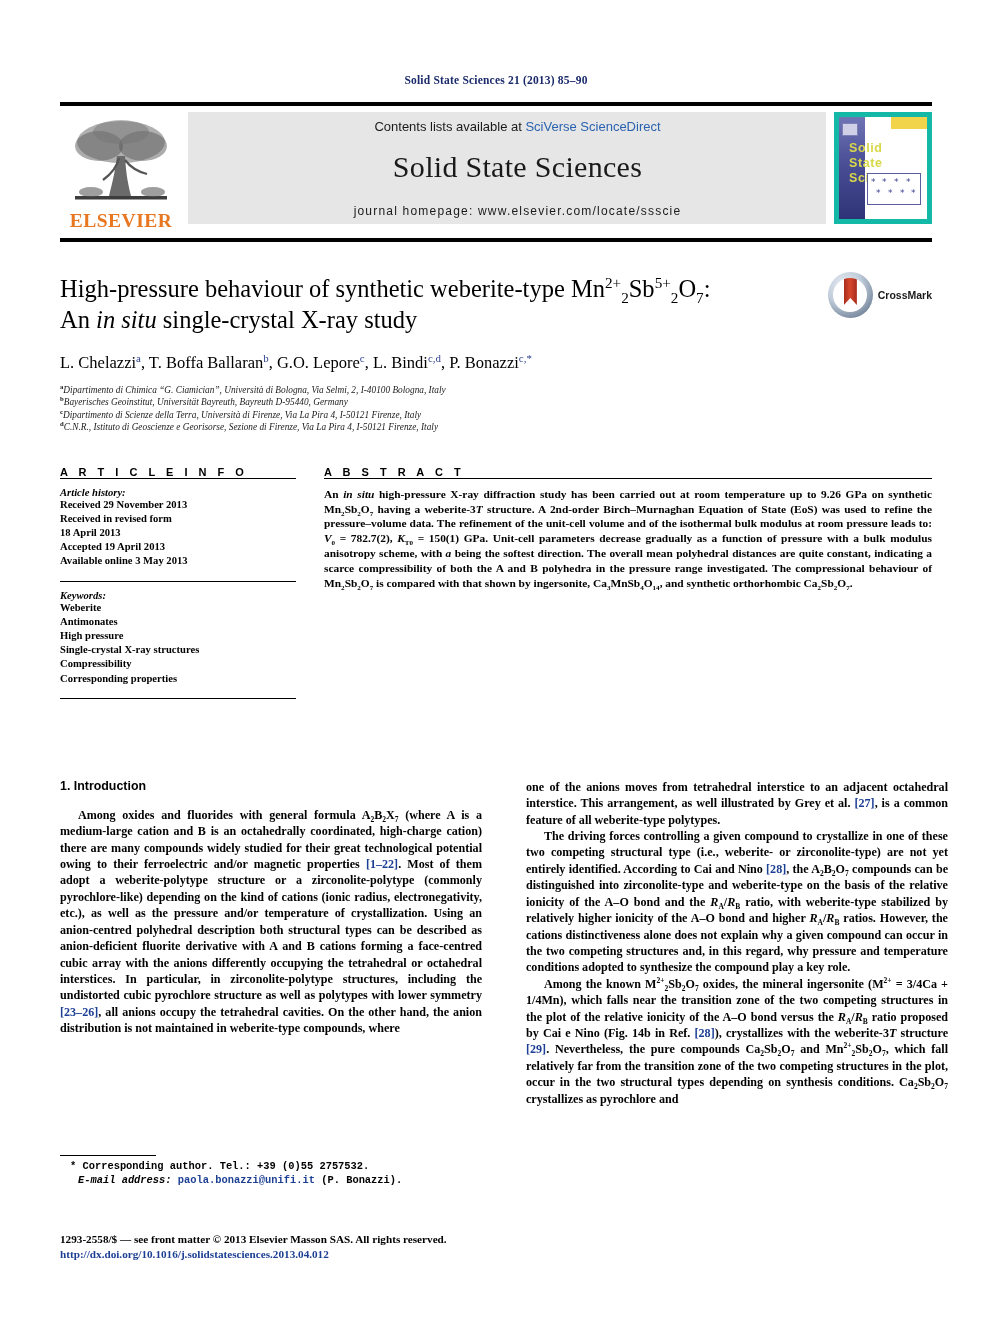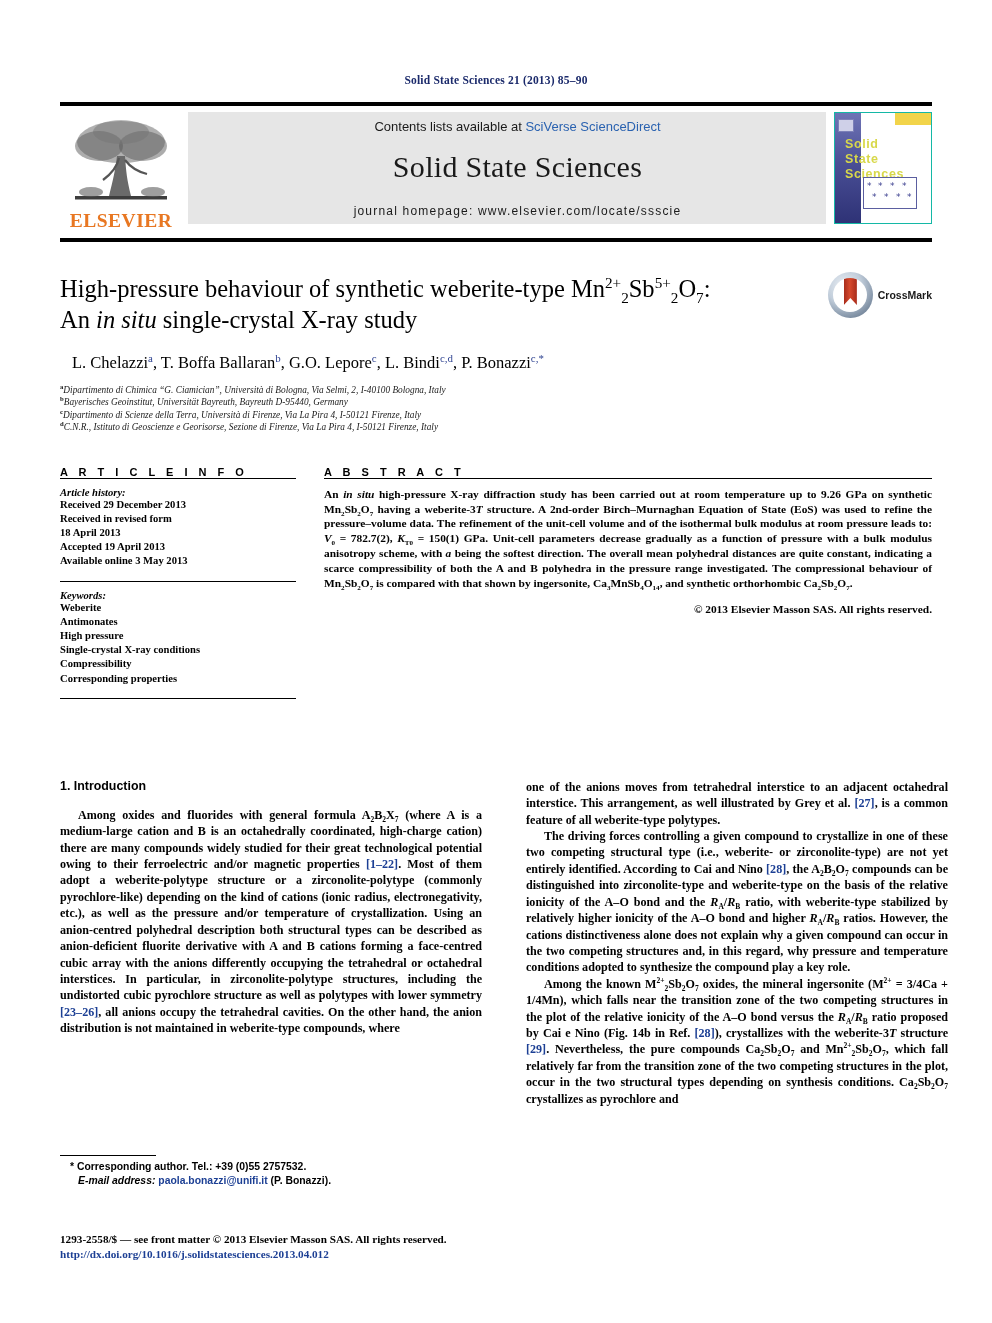--- a/index.html
+++ b/index.html
@@ -51,21 +51,21 @@
   .journal-name {
     font-family:"Liberation Serif", serif; font-size: 30px; color:#1a1a1a;
     margin: 16px 0 20px 0; letter-spacing: .3px;
   }
   .homepage {
     font-family:"Liberation Sans", sans-serif; font-size: 12px; color:#1a1a1a;
     letter-spacing: 1.2px; margin-bottom: 4px;
   }
   .cover-thumb {
     width: 98px; flex: 0 0 98px; margin: 6px 0 8px 0;
-    border: 1px solid #14b8a6; background:#fff; position: relative; overflow:hidden;
+    border: 5px solid #14b8a6; background:#fff; position: relative; overflow:hidden;
   }
   .cover-leftband { position:absolute; left:0; top:0; width:26px; height:100%;
      background: linear-gradient(180deg,#6f74b5 0%, #4a4f96 45%, #2e3276 100%); }
   .cover-yellow { position:absolute; right:0; top:0; width:36px; height:12px; background:#f2d44a; }
   .cover-title { position:absolute; left:10px; top:24px; font-family:"Liberation Sans", sans-serif;
      font-weight:bold; font-size:12.5px; line-height:15px; color:#d8d84a; letter-spacing:.6px;}
   .cover-title span { display:block; }
   .cover-fig { position:absolute; left:28px; bottom:14px; width:54px; height:32px;
      border:1px solid #5b5ea0; background:#fff; }
   .cover-smallsq { position:absolute; left:3px; top:6px; width:16px; height:13px;
@@ -90,21 +90,21 @@
   }
   .cm-badge { width:46px; height:46px; border-radius:50%;
       background: radial-gradient(circle at 35% 30%, #e9eef4 0%, #c2cedb 40%, #7e8fa3 75%, #5d6b7c 100%);
       display:flex; align-items:center; justify-content:center; }
   .cm-inner { width:34px; height:34px; border-radius:50%; background:#fff; display:flex;
       align-items:flex-start; justify-content:center; overflow:hidden; }
   .cm-ribbon { width:13px; height:27px; background:linear-gradient(90deg,#a82c1b,#d6492d 45%,#a82c1b);
       clip-path: polygon(0 0, 100% 0, 100% 100%, 50% 74%, 0 100%); }
   .cm-word { font-family:"Liberation Sans", sans-serif; font-weight:bold; font-size:10.5px; color:#1a1a1a; }
 
-  .authors { font-family:"Liberation Serif", serif; font-size:16.5px; margin-top: 18px; color:#000;margin-left:12px;}
+  .authors { font-family:"Liberation Serif", serif; font-size:16.5px; margin-top: 18px; color:#000;}
   .authors sup { color:#2a3f8f; font-size:.66em; }
   .affils { margin-top: 11px; }
   .affil { font-family:"Liberation Serif", serif; font-style: italic; font-size: 9.3px;
      line-height: 12.4px; color:#1a1a1a; }
   .affil sup { font-style: normal; font-weight: bold; font-size:.72em;}
 
   
   .info-abstract { margin-top: 32px; display:flex; gap: 28px; }
   .col-info { width: 236px; flex: 0 0 236px; }
   .col-abs { flex: 1 1 auto; }
@@ -137,21 +137,21 @@
     font-family:"Liberation Serif", serif; font-size: 12.1px; line-height: 16.4px;
     text-align: justify; margin: 0; text-indent: 18px; font-weight:bold; color:#000;
   }
   p.body.cont { text-indent: 0; }
   .ref { color:#1c3f94; }
   .ital { font-style: italic; }
 
   
   .footnote { position:absolute; left:60px; top:1155px; width:422px; }
   .fn-rule { width: 96px; border:0; border-top:1px solid #000; margin:0 0 4px 0; }
-  .fn-line { font-family:Liberation Sans, sans-serif; font-size:10.4px; line-height:13.6px; font-weight:bold;}
+  .fn-line { font-family:Liberation Mono, monospace; font-size:10.4px; line-height:13.6px; font-weight:bold;}
   .fn-line .em { font-style: italic; }
   .fn-line a { color:#1c3f94; text-decoration:none; }
 
   .pagefoot { position:absolute; left:60px; top:1232px; width:500px; }
   .pf-line { font-family:"Liberation Serif", serif; font-size:11.2px; line-height:15px; font-weight:bold;}
   .pf-doi { color:#1c3f94; }
 </style>
 </head>
 <body>
 
@@ -241,43 +241,42 @@
       <div class="affil"><sup>c</sup><span>Dipartimento di Scienze della Terra, Università di Firenze, Via La Pira 4, I-50121 Firenze, Italy</span></div>
       <div class="affil"><sup>d</sup><span>C.N.R., Istituto di Geoscienze e Georisorse, Sezione di Firenze, Via La Pira 4, I-50121 Firenze, Italy</span></div>
     </div>
   </div>
 
   <div class="info-abstract">
     <div class="col-info">
       <div class="sechead">A R T I C L E  I N F O</div>
       <hr class="hr-thin">
       <div class="hist-label">Article history:</div>
-      <div class="info-line">Received 29 December 2013</div>
+      <div class="info-line">Received 29 November 2013</div>
       <div class="info-line">Received in revised form</div>
       <div class="info-line">18 April 2013</div>
       <div class="info-line">Accepted 19 April 2013</div>
       <div class="info-line">Available online 3 May 2013</div>
       <hr class="hr-thick">
       <div class="kw-label">Keywords:</div>
       <div class="kw-line">Weberite</div>
       <div class="kw-line">Antimonates</div>
       <div class="kw-line">High pressure</div>
-      <div class="kw-line">Single-crystal X-ray conditions</div>
+      <div class="kw-line">Single-crystal X-ray structures</div>
       <div class="kw-line">Compressibility</div>
       <div class="kw-line">Corresponding properties</div>
       <hr class="hr-thick">
     </div>
 
     <div class="col-abs">
       <div class="sechead">A B S T R A C T</div>
       <hr class="hr-thin">
       <div class="abs-text">
         An <span class="it">in situ</span> high-pressure X-ray diffraction study has been carried out at room temperature up to 9.26 GPa on synthetic Mn<sub>2</sub>Sb<sub>2</sub>O<sub>7</sub> having a weberite-3<span class="it">T</span> structure. A 2nd-order Birch–Murnaghan Equation of State (EoS) was used to refine the pressure–volume data. The refinement of the unit-cell volume and of the isothermal bulk modulus at room pressure leads to: <span class="it">V</span><sub>0</sub> = 782.7(2), <span class="it">K</span><sub>T0</sub> = 150(1) GPa. Unit-cell parameters decrease gradually as a function of pressure with a bulk modulus anisotropy scheme, with <span class="it">a</span> being the softest direction. The overall mean polyhedral distances are quite constant, indicating a scarce compressibility of both the A and B polyhedra in the pressure range investigated. The compressional behaviour of Mn<sub>2</sub>Sb<sub>2</sub>O<sub>7</sub> is compared with that shown by ingersonite, Ca<sub>3</sub>MnSb<sub>4</sub>O<sub>14</sub>, and synthetic orthorhombic Ca<sub>2</sub>Sb<sub>2</sub>O<sub>7</sub>.
       </div>
-      <div class="copyright">© 2013 Elsevier Masson SAS. All rights reserved.</div>
     </div>
   </div>
 
   <div class="body-cols">
     <div class="bcol">
       <h2 class="secnum">1.  Introduction</h2>
       <p class="body">
         Among oxides and fluorides with general formula A<sub>2</sub>B<sub>2</sub>X<sub>7</sub> (where A is a medium-large cation and B is an octahedrally coordinated, high-charge cation) there are many compounds widely studied for their great technological potential owing to their ferroelectric and/or magnetic properties <span class="ref">[1–22]</span>. Most of them adopt a weberite-polytype structure or a zirconolite-polytype (commonly pyrochlore-like) depending on the kind of cations (ionic radius, electronegativity, etc.), as well as the pressure and/or temperature of crystallization. Using an anion-centred polyhedral description both structural types can be described as anion-deficient fluorite derivative with A and B cations forming a face-centred cubic array with the anions differently occupying the tetrahedral or octahedral interstices. In particular, in zirconolite-polytype structures, including the undistorted cubic pyrochlore structure as well as polytypes with lower symmetry <span class="ref">[23–26]</span>, all anions occupy the tetrahedral cavities. On the other hand, the anion distribution is not maintained in weberite-type compounds, where
       </p>
     </div>

